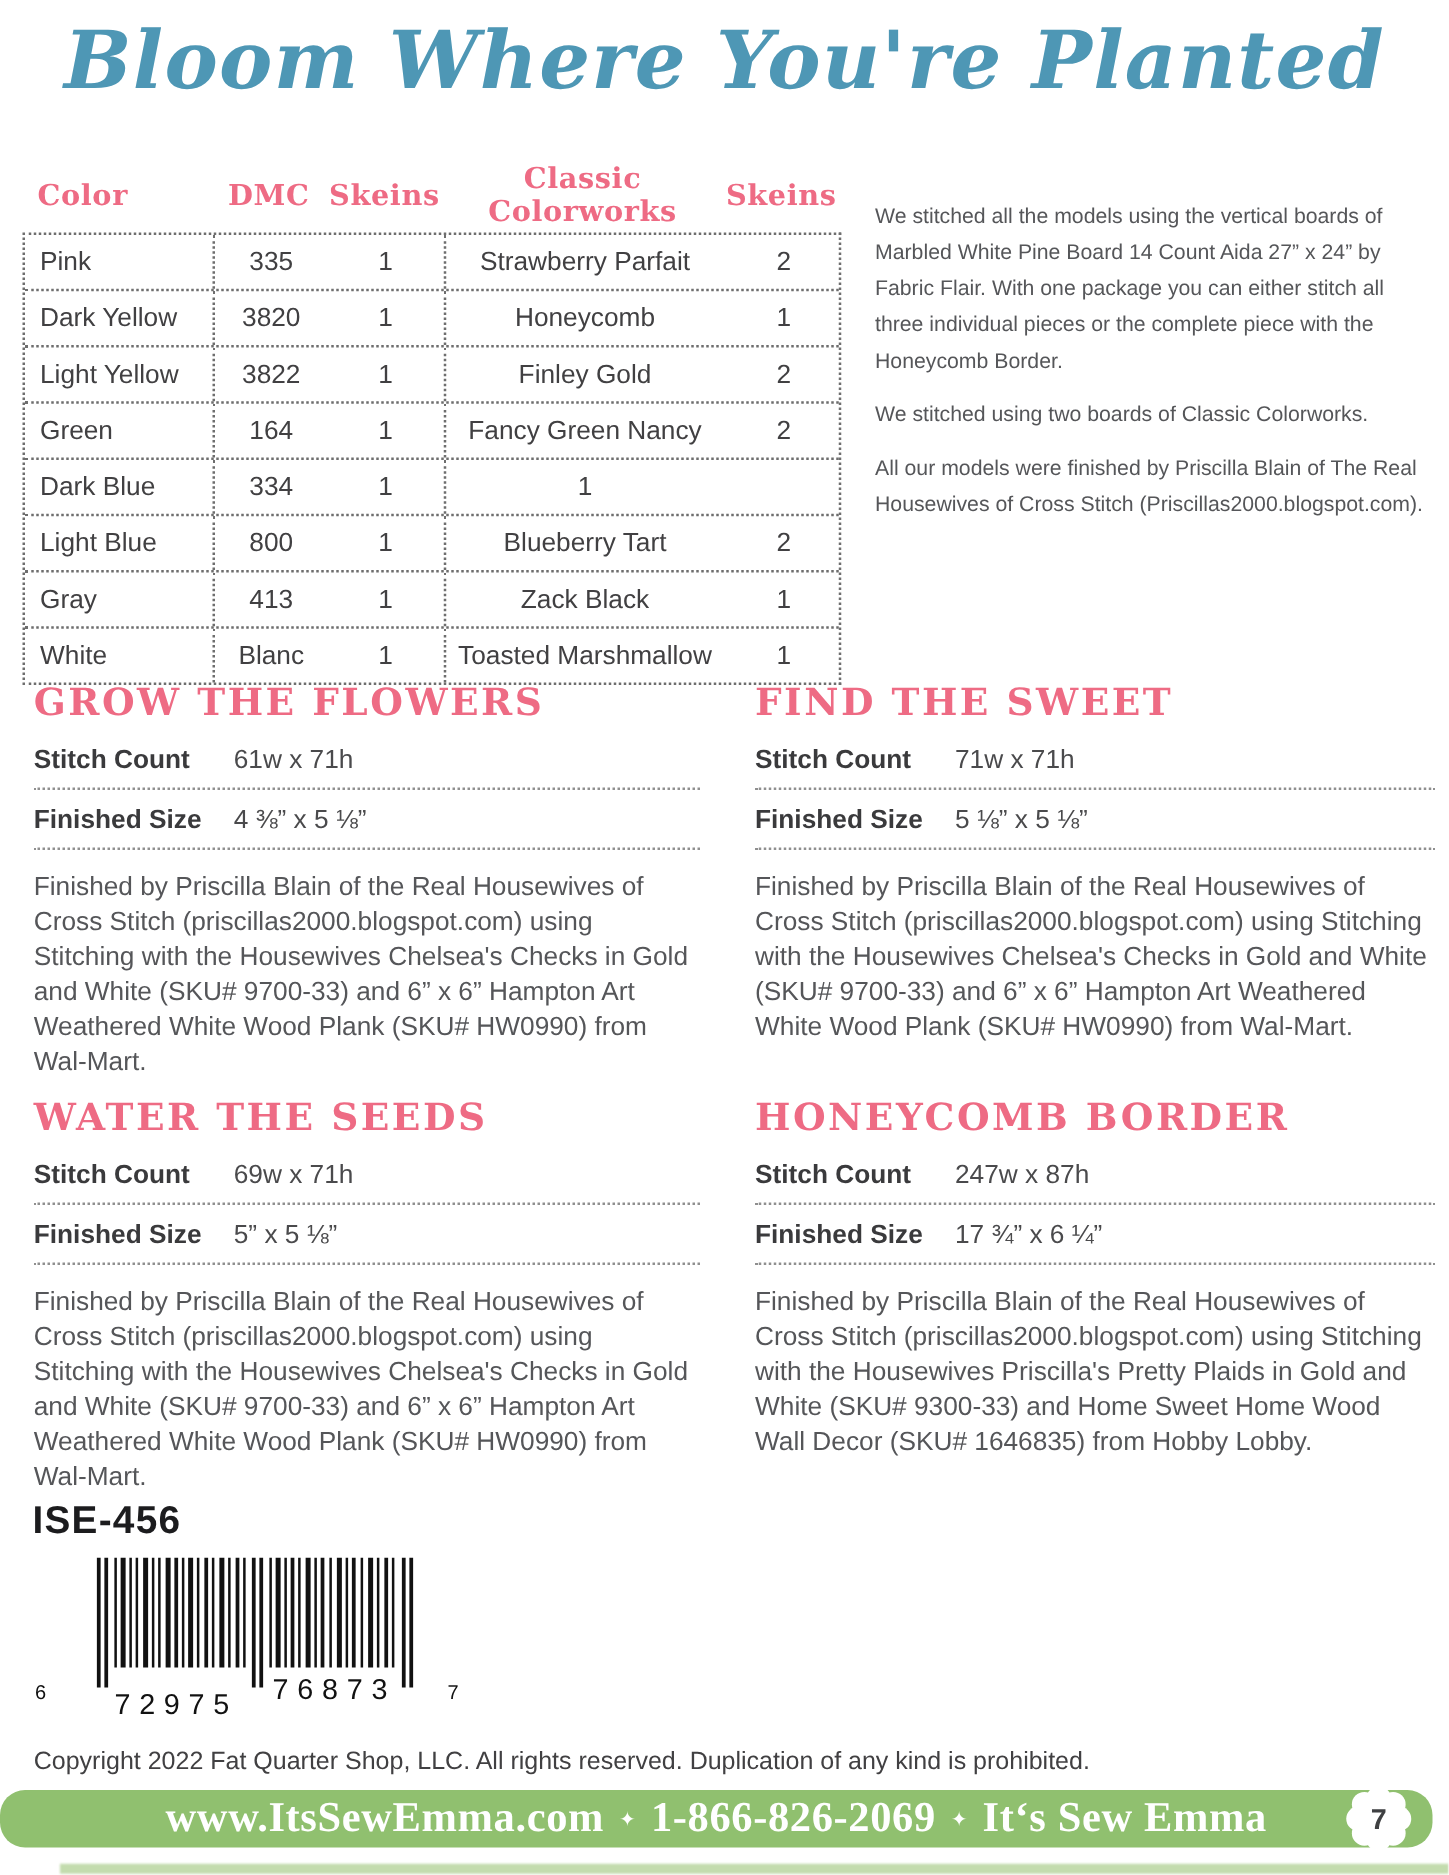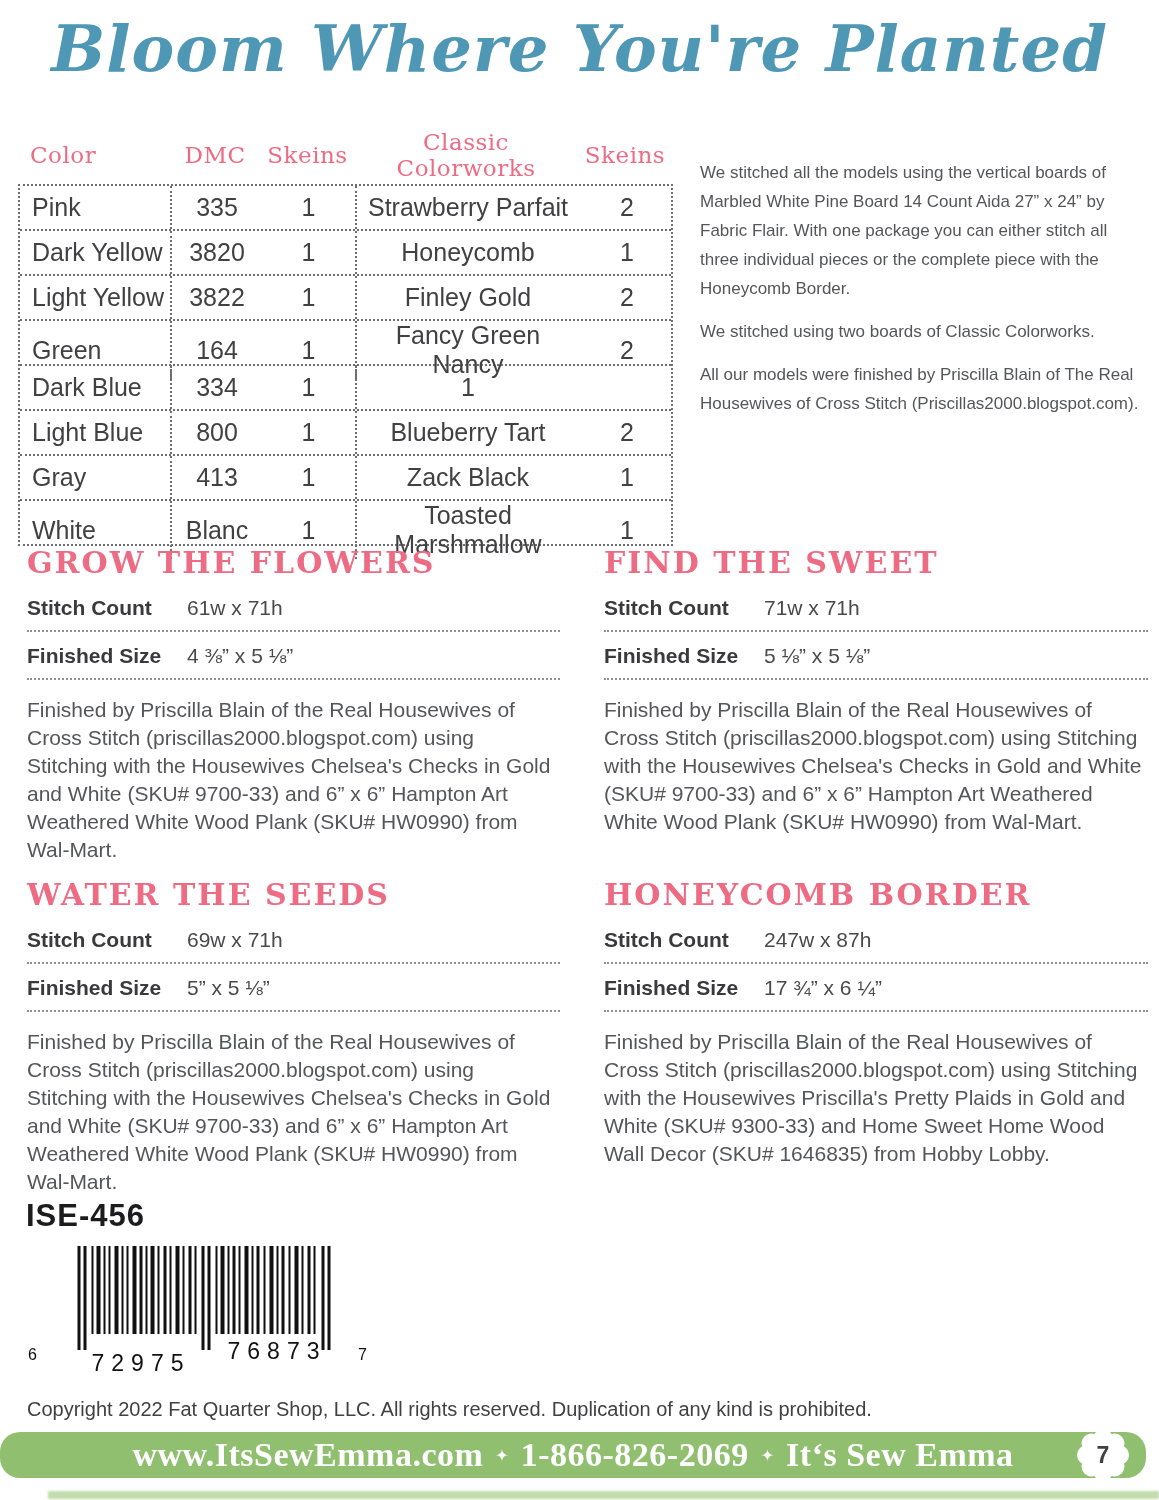--- a/index.html
+++ b/index.html
@@ -21,29 +21,29 @@
   }
   
   .thread-table{position:absolute;left:18px;top:129px;width:655px;}
   .tbl-head,.tbl-row{
     display:grid;
     grid-template-columns:152px 90px 95px 222px 96px;
     align-items:center;
   }
   .tbl-head{margin-bottom:3px;}
   .tbl-head span{
-    font-family:"DejaVu Serif",serif;font-weight:normal;
+    font-family:"DejaVu Serif",serif;font-weight:bold;
     font-size:23px;color:#ee6b84;text-align:center;letter-spacing:0.5px;
   }
   .tbl-head span:first-child{text-align:left;padding-left:12px;}
   .tbl{border:2px dotted #6e6e6e;}
   .tbl-row{height:43px;border-top:2px dotted #6e6e6e;}
   .tbl-row:first-child{border-top:none;}
   .tbl-row .cell{
-    font-size:25px;color:#414042;text-align:center;
+    font-size:21px;color:#414042;text-align:center;
     height:100%;display:flex;align-items:center;justify-content:center;
   }
   .tbl-row .cell.c0{justify-content:flex-start;padding-left:12px;border-right:2px dotted #6e6e6e;}
   .tbl-row .cell.c2{border-right:2px dotted #6e6e6e;}
   
   .intro{position:absolute;left:700px;top:158px;width:442px;}
   .intro p{margin:0 0 14px 0;font-size:17px;line-height:29px;color:#555659;}
   
   .section{position:absolute;}
   .s0{left:27px;top:545px;width:533px;}
@@ -70,21 +70,21 @@
   }
   .barcode{position:absolute;left:20px;top:1246px;width:352px;height:124px;}
   .barcode svg{position:absolute;left:34px;top:0;}
   .bc-digit{
     position:absolute;top:92px;
     font-size:23px;color:#111;letter-spacing:7px;white-space:nowrap;
   }
   .bc-end{font-size:16px;top:100px;letter-spacing:0;}
   .bc-left{left:8px;}
   .bc-g1{left:62px;width:118px;text-align:center;margin-top:12px;}
-  .bc-g2{left:198px;width:118px;text-align:center;}
+  .bc-g2{left:198px;width:118px;}
   .bc-right{left:338px;}
   
   .copyright{position:absolute;left:27px;top:1398px;font-size:20px;color:#414042;}
   .footer-bar{
     position:absolute;left:0;right:13px;top:1432px;height:46px;
     background:#90c06f;
     display:flex;align-items:center;justify-content:center;border-radius:20px;
   }
   .footer-text{
     font-family:"Liberation Serif",serif;font-weight:bold;

